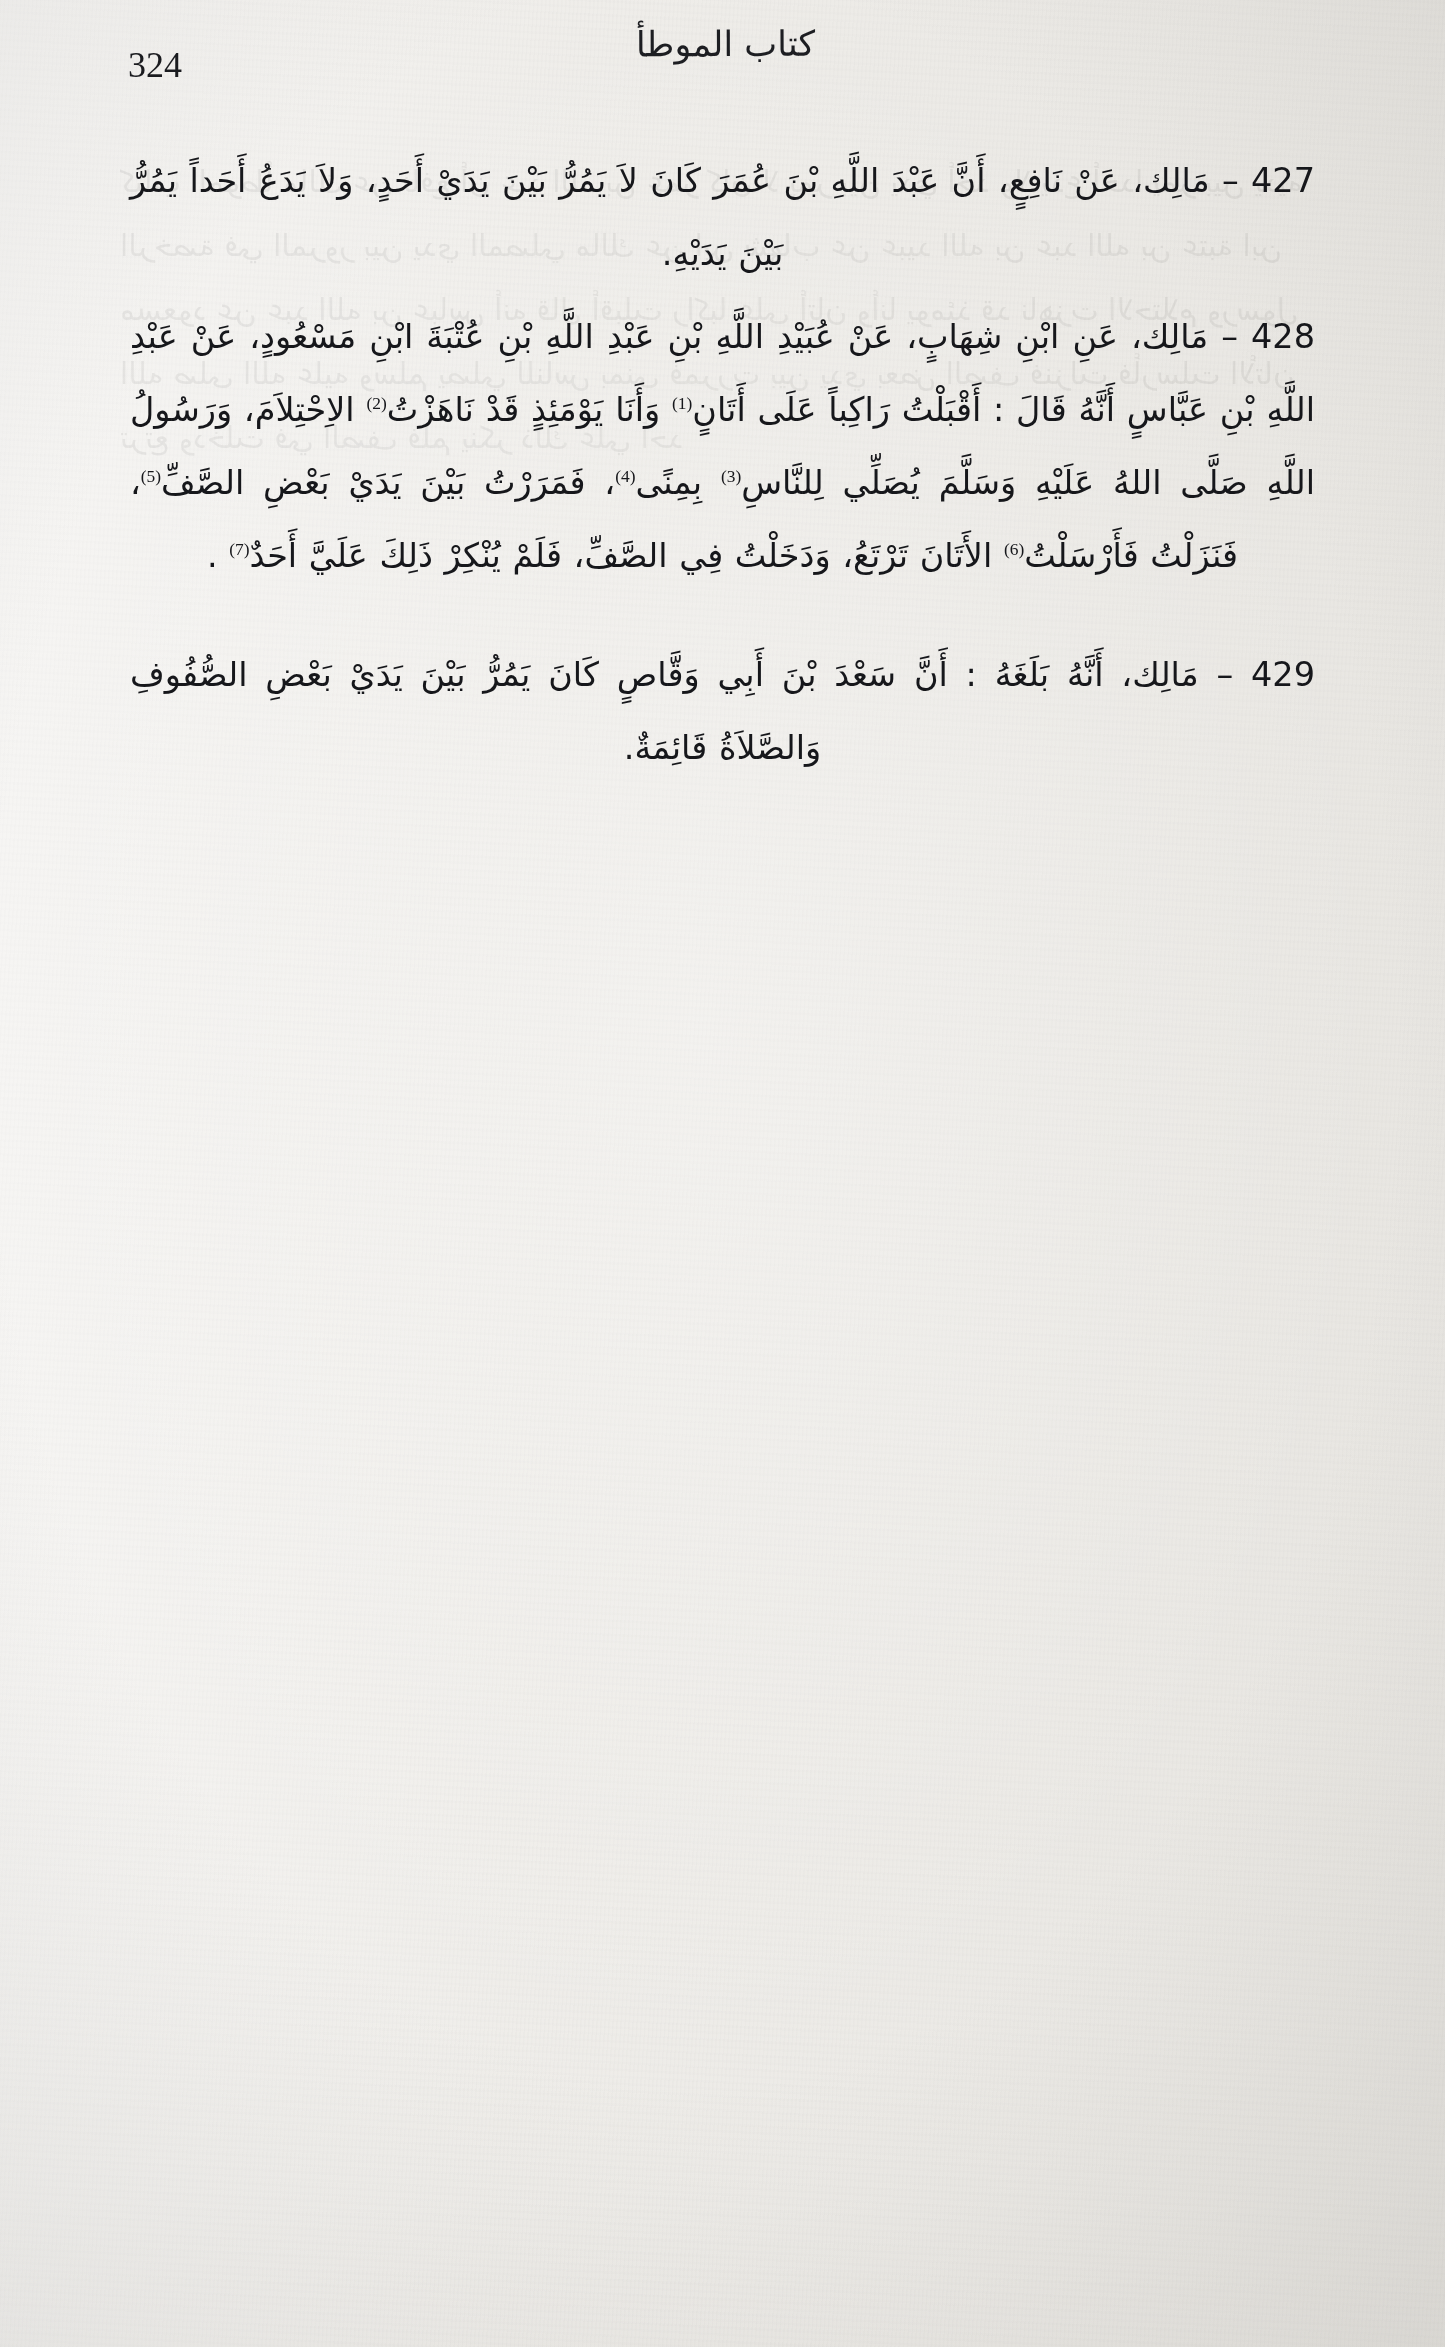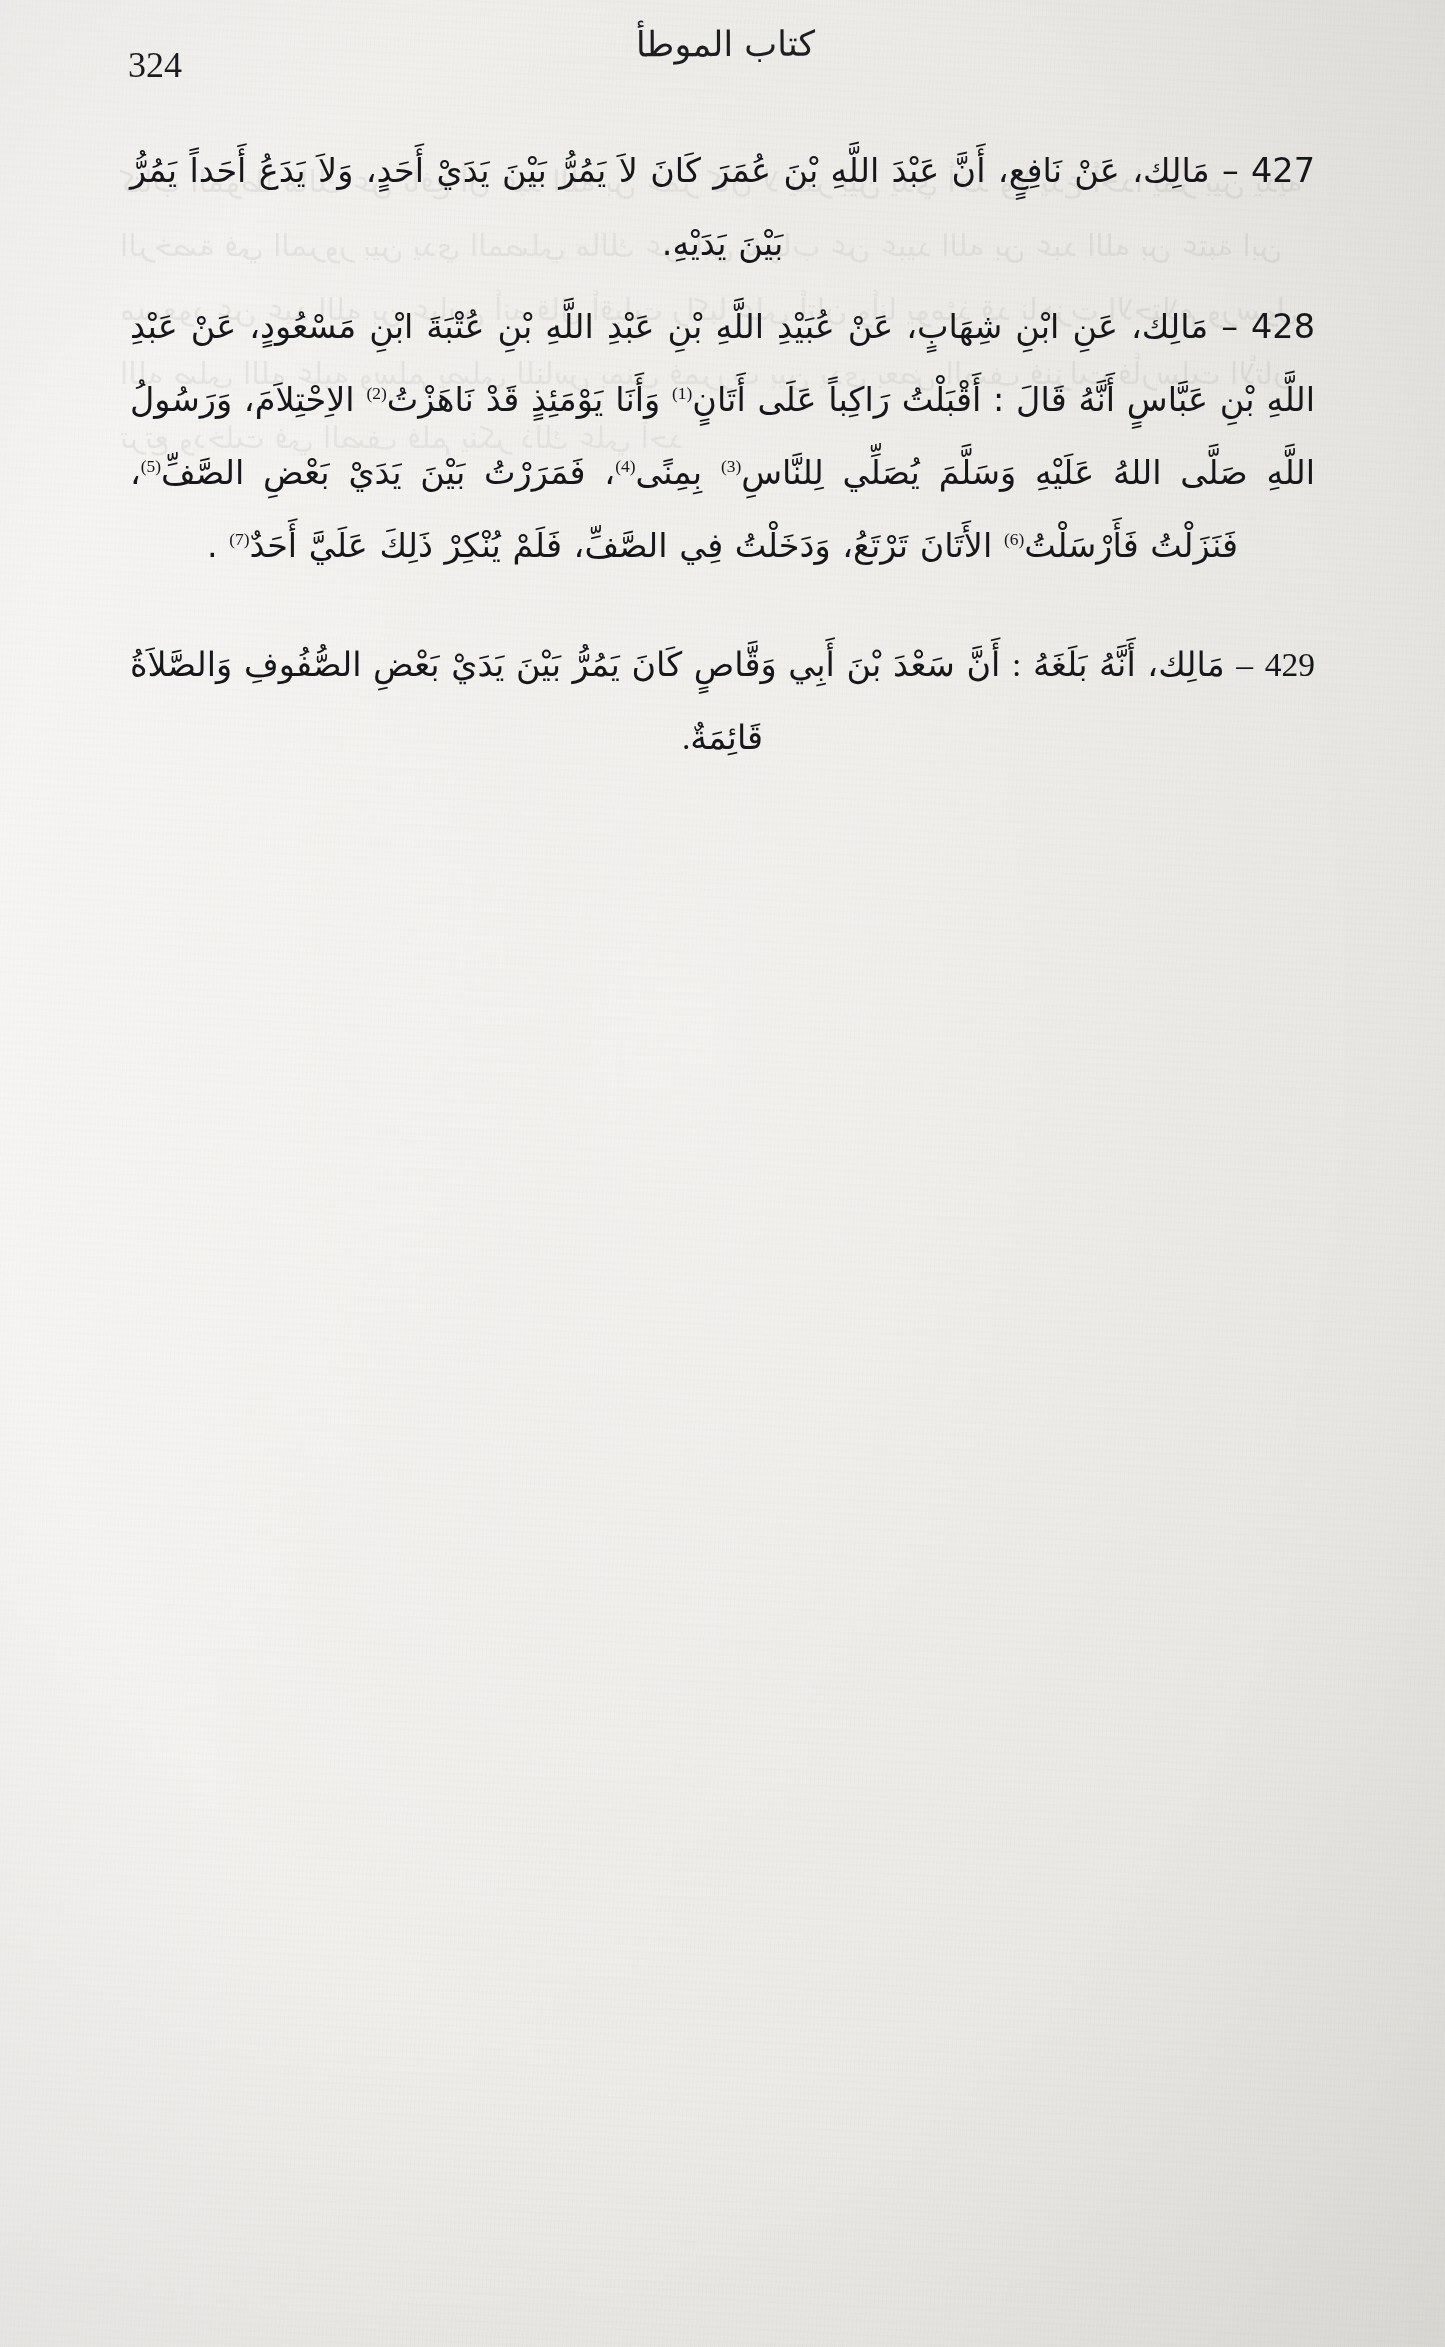--- a/index.html
+++ b/index.html
@@ -82,38 +82,38 @@
     top: 22px;
     font-size: 36px;
     font-family: "Liberation Serif", "DejaVu Serif", serif;
     color: #1a1b1f;
     direction: ltr;
   }
 
   
   .body-area {
     position: absolute;
-    top: 130px;
+    top: 140px;
     right: 130px;
     left: 130px;
   }
 
   .hadith {
     font-size: 33.5px;
     line-height: 73px;
     text-align: justify;
     text-align-last: center;
     margin: 0 0 10px 0;
     color: #16171b;
     word-spacing: 1px;
   }
 
   .h-427 { margin-top: 4px; }
   .h-428 { margin-top: 6px; }
-  .h-429 { margin-top: 46px; font-family: Liberation Serif, serif; }
+  .h-429 { margin-top: 46px; }
 
   .section-heading {
     font-size: 36px;
     line-height: 70px;
     font-weight: bold;
     text-align: center;
     margin: 52px 0 40px 0;
     color: #101115;
   }
 

